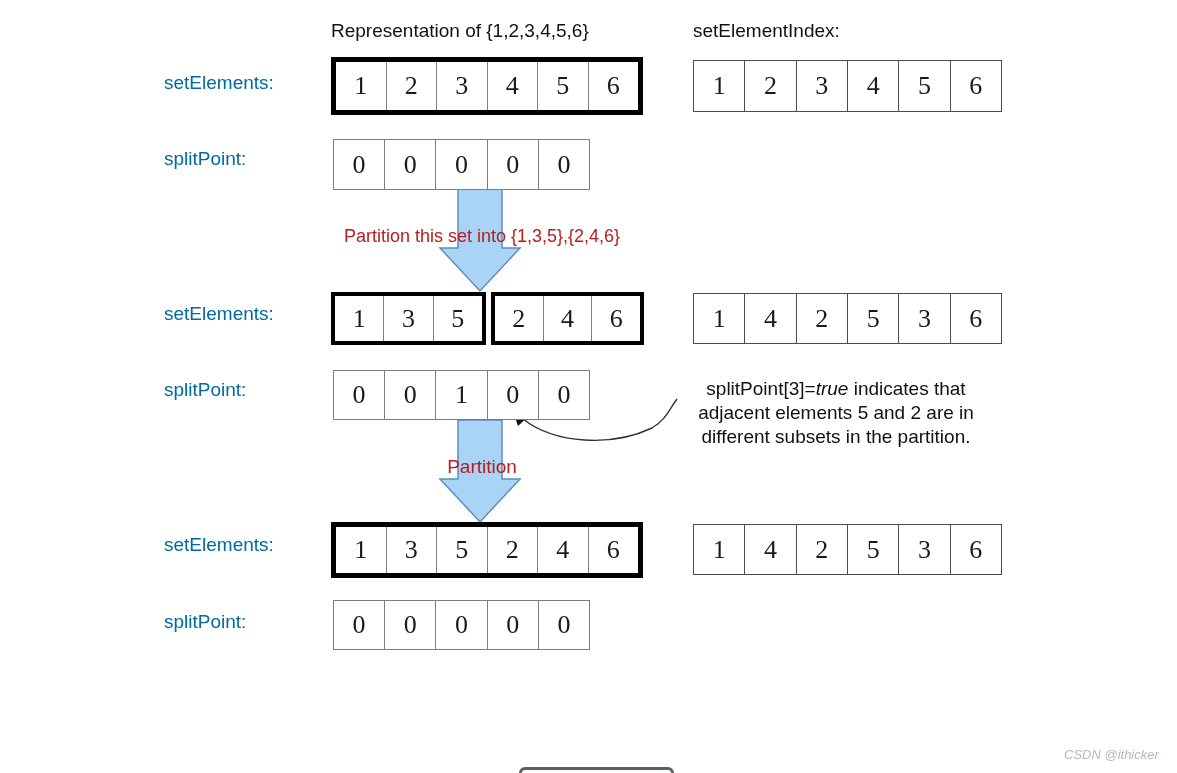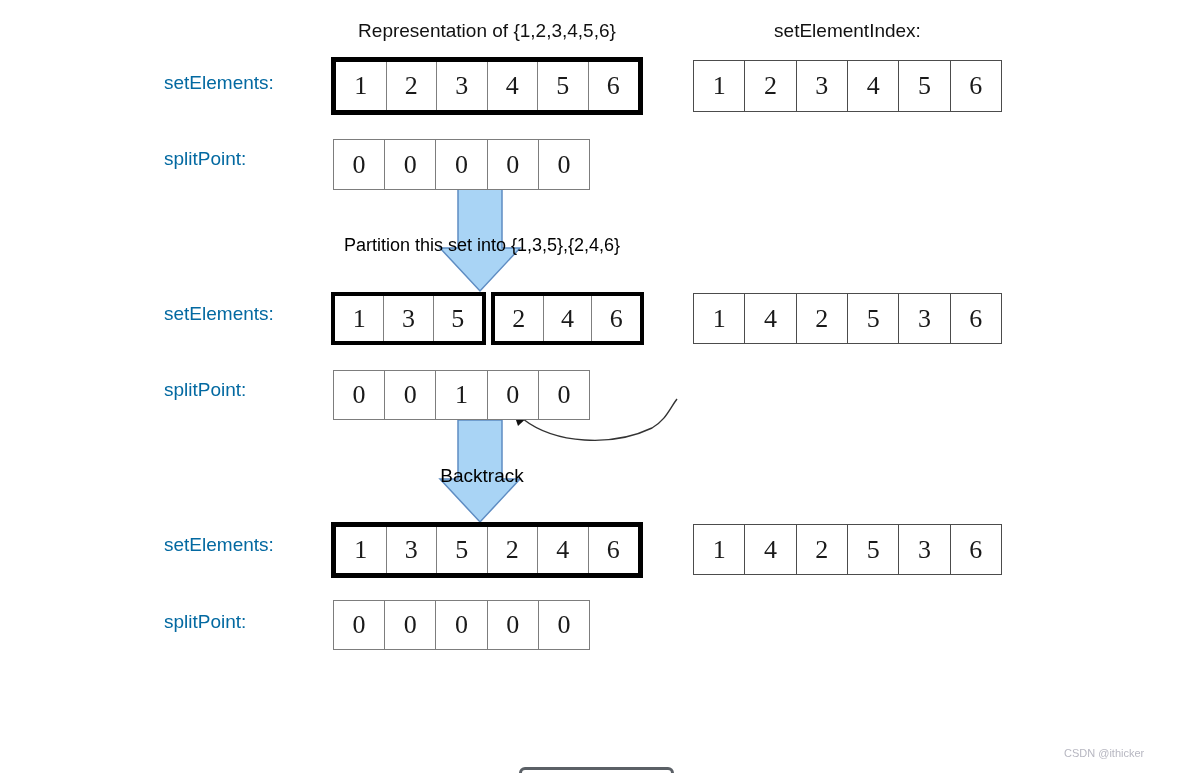--- a/index.html
+++ b/index.html
@@ -1,39 +1,39 @@
 <!DOCTYPE html>
 <html><head>
 <meta charset="utf-8">
 <style>
   html,body { margin:0; padding:0; background:#fff; }
   #stage {
     position:relative; width:1177px; height:773px; background:#ffffff;
     overflow:hidden; font-family:"Liberation Sans",sans-serif;
   }
   svg.overlay { position:absolute; left:0; top:0; z-index:1; }
-  .ttl { position:absolute; z-index:2; font-size:19px; color:#111; text-align:center; white-space:nowrap; }
+  .ttl { position:absolute; z-index:2; font-size:19px; color:#111; white-space:nowrap; }
   .lbl { position:absolute; z-index:2; font-size:19px; color:#0369a1; white-space:nowrap; }
   .arr { position:absolute; z-index:2; display:flex; box-sizing:border-box; background:#fff; }
   .arr > .cell {
     flex:1 1 0; display:flex; align-items:center; justify-content:center;
     font-family:"Liberation Serif",serif; font-size:26px; color:#1a1a1a;
   }
   .thick  { border:5px solid #000; }
   .thick4 { border:4px solid #000; }
   .thick > .cell + .cell, .thick4 > .cell + .cell { border-left:1px solid #7f7f7f; }
   .gray { border:1px solid #7d7d7d; }
   .gray > .cell + .cell { border-left:1px solid #7d7d7d; }
   .dark { border:1px solid #4c4c4c; }
   .dark > .cell + .cell { border-left:1px solid #4c4c4c; }
-  .step { position:absolute; z-index:3; font-size:18px; color:#000000; text-align:center; white-space:nowrap;margin-top:9px; }
+  .step { position:absolute; z-index:3; font-size:18px; color:#b91c1c; text-align:center; white-space:nowrap; }
   .note { position:absolute; z-index:2; font-size:19px; line-height:24px; color:#111; text-align:center; }
   .caption { position:absolute; z-index:2; font-family:"Liberation Serif",serif; font-size:16px; color:#1b1b1b; text-align:center; word-spacing:2px; }
   .caption .fig { font-weight:bold; }
-  .watermark { position:absolute; z-index:2; font-size:11px; color:#b7b7c1; white-space:nowrap; }
+  .watermark { position:absolute; z-index:2; font-size:13px; color:#b7b7c1; white-space:nowrap;font-style:italic; }
   .partial-btn {
     position:absolute; z-index:2; left:519px; top:767px; width:155px; height:30px;
     box-sizing:border-box; border:3px solid #5b6066; border-radius:6px; background:#fff;
   }
   .it { font-style:italic; }
 </style>
 </head>
 <body>
 
 <div id="stage">
@@ -105,22 +105,27 @@
   <div class="lbl" style="left:164px; top:379px;">splitPoint:</div>
 
   <div class="arr gray" style="left:333px; top:370px; width:257px; height:50px;">
     <div class="cell">0</div>
     <div class="cell">0</div>
     <div class="cell">1</div>
     <div class="cell">0</div>
     <div class="cell">0</div>
   </div>
 
+  <div class="note" style="left:675px; top:377px; width:322px;">
+    <span>splitPoint[3]=</span><span class="it">true</span><span> indicates that</span><br>
+    <span>adjacent elements 5 and 2 are in</span><br>
+    <span>different subsets in the partition.</span>
+  </div>
 
-  <div class="step" style="left:402px; top:456px; width:160px; font-size:19px;">Backtrack</div>
+  <div class="step" style="left:402px; top:456px; width:160px; font-size:19px;">Partition</div>
 
   <div class="lbl" style="left:164px; top:534px;">setElements:</div>
 
   <div class="arr thick" style="left:331px; top:522px; width:312px; height:56px;">
     <div class="cell">1</div>
     <div class="cell">3</div>
     <div class="cell">5</div>
     <div class="cell">2</div>
     <div class="cell">4</div>
     <div class="cell">6</div>

